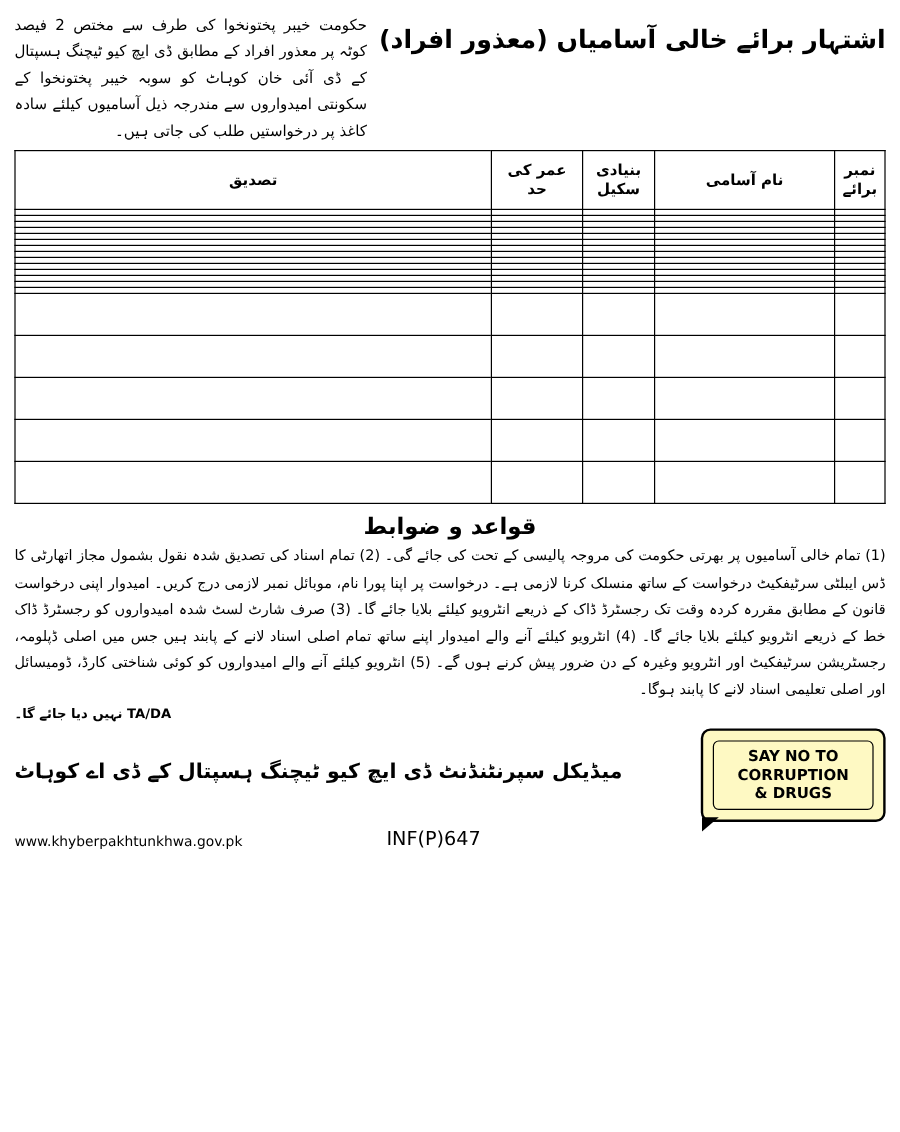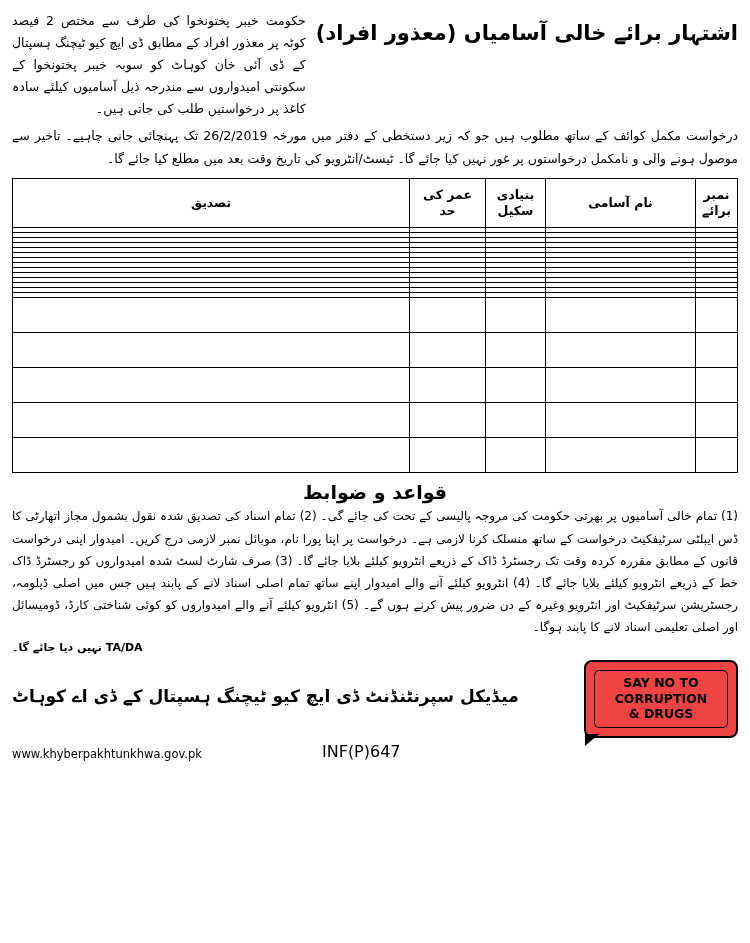--- a/index.html
+++ b/index.html
@@ -97,21 +97,21 @@
     margin-top:6px;
   }
   .stamp{
     flex:0 0 auto;
     width:150px;height:74px;
     border:2px solid #000;
     border-radius:8px;
     display:flex;align-items:center;justify-content:center;
     flex-direction:column;
     position:relative;
-    background:#ef4444;
+    background:#fef9c3;
     margin-left:8px;
   }
   .stamp .inner{
     border:1px solid #000;
     border-radius:5px;
     width:132px;height:56px;
     display:flex;flex-direction:column;
     align-items:center;justify-content:center;
     font-weight:bold;
     font-size:12.5px;
@@ -155,21 +155,20 @@
 </head>
 <body>
 
 <div class="page">
 
   <div class="title-row">
     <div class="title-main">اشتہار برائے خالی آسامیاں (معذور افراد)</div>
     <div class="title-para">حکومت خیبر پختونخوا کی طرف سے مختص 2 فیصد کوٹہ پر معذور افراد کے مطابق ڈی ایچ کیو ٹیچنگ ہسپتال کے ڈی آئی خان کوہاٹ کو سوبہ خیبر پختونخوا کے سکونتی امیدواروں سے مندرجہ ذیل آسامیوں کیلئے سادہ کاغذ پر درخواستیں طلب کی جاتی ہیں۔</div>
   </div>
 
-  <div class="intro">درخواست مکمل کوائف کے ساتھ مطلوب ہیں جو کہ زیر دستخطی کے دفتر میں مورخہ 26/2/2019 تک پہنچائی جانی چاہیے۔ تاخیر سے موصول ہونے والی و نامکمل درخواستوں پر غور نہیں کیا جائے گا۔ ٹیسٹ/انٹرویو کی تاریخ وقت بعد میں مطلع کیا جائے گا۔</div>
 
   <table class="jobs">
     <colgroup>
       <col class="c-sr">
         <col class="c-post">
         <col class="c-scale">
         <col class="c-age">
         <col class="c-qual">
     </colgroup>
     <thead>

